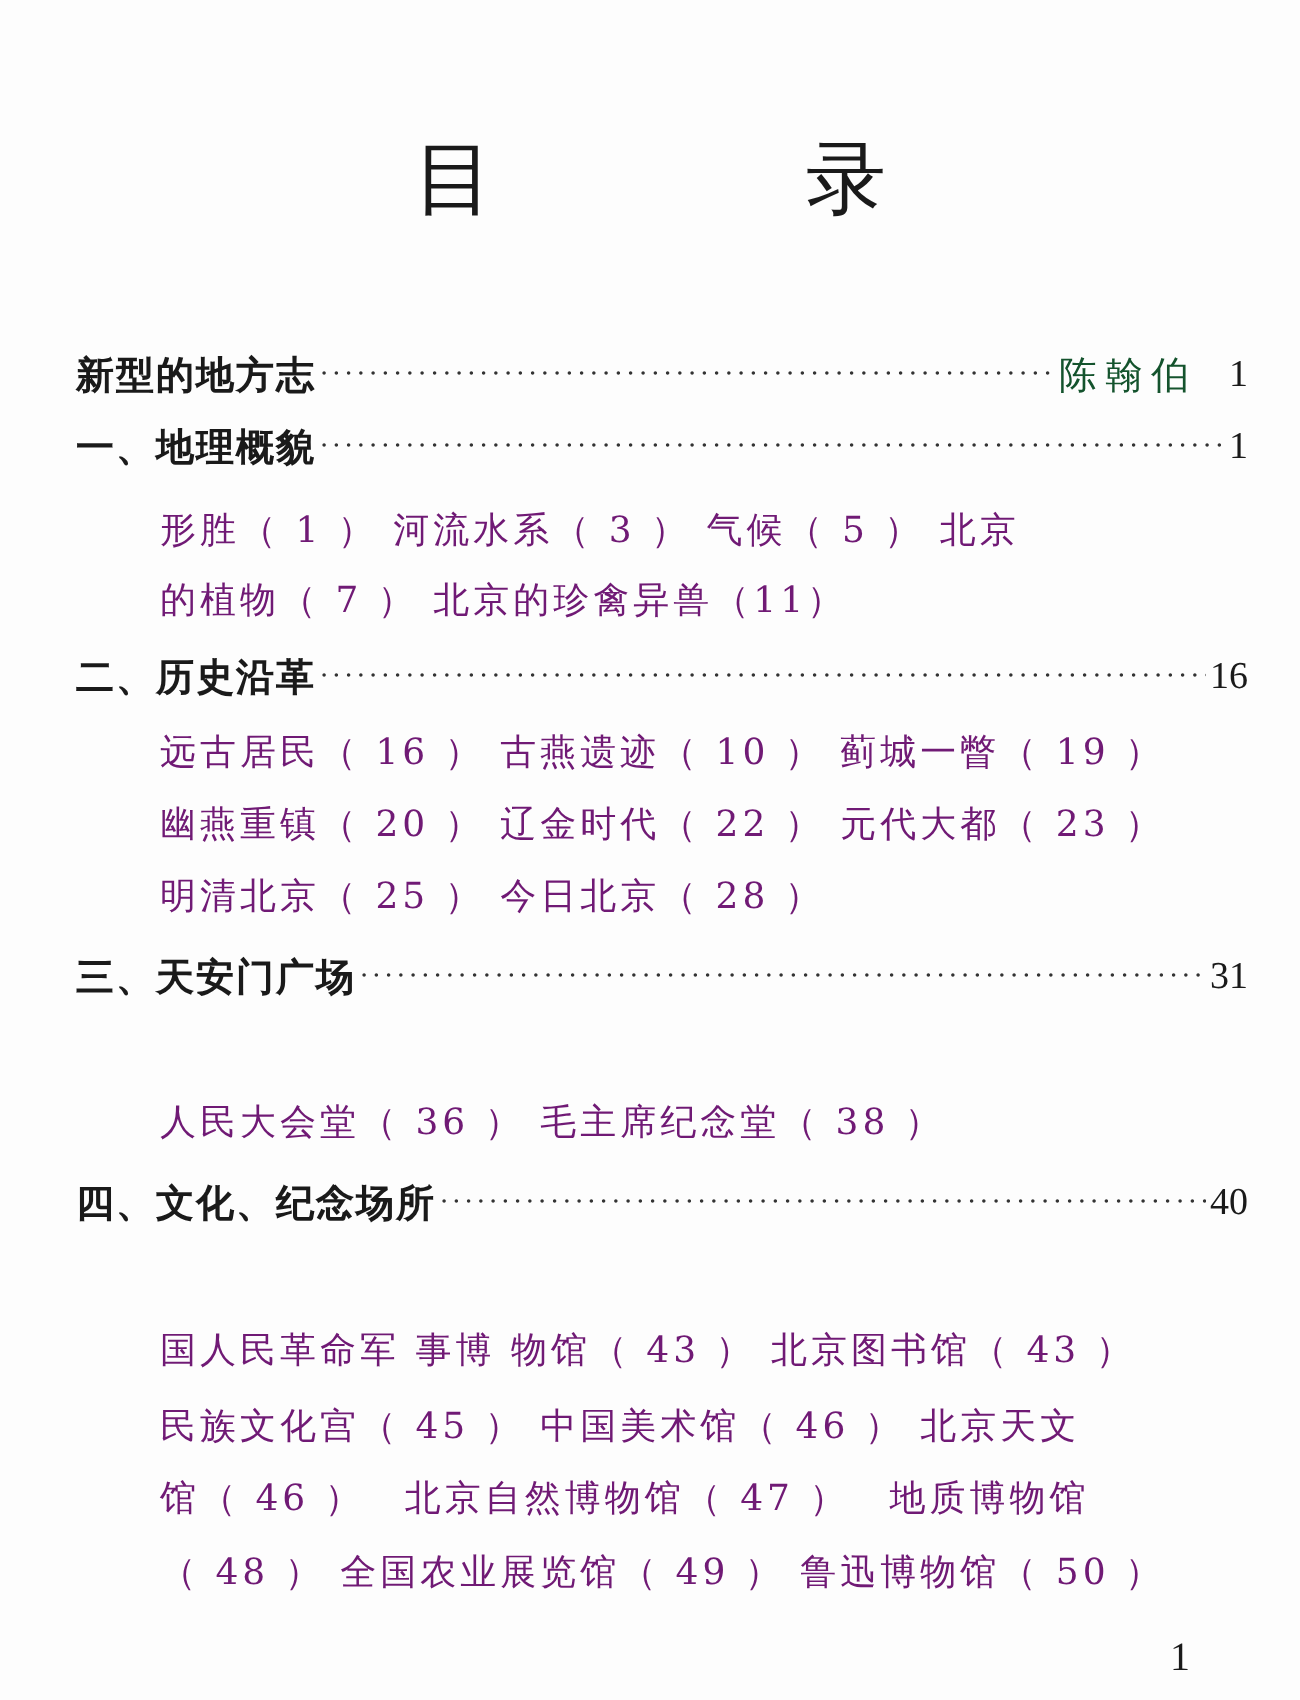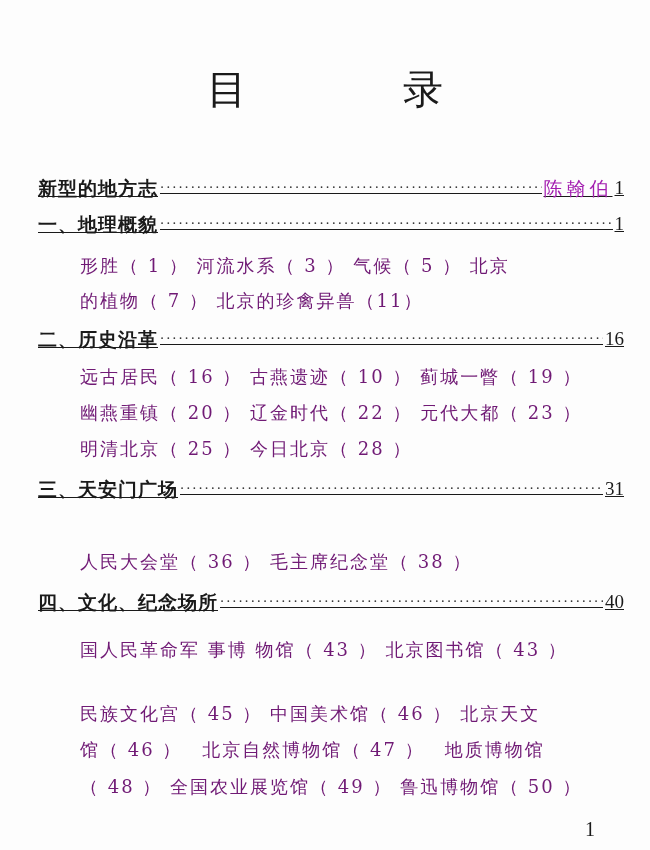--- a/index.html
+++ b/index.html
@@ -17,31 +17,30 @@
     text-align: center; font-size: 40px; letter-spacing: 58px;
     padding-left: 58px; box-sizing: border-box;
     font-weight: normal;
   }
   .line {
     position: absolute; left: 38px; right: 26px;
     height: 26px; line-height: 26px;
     font-size: 19px;
     display: flex; align-items: flex-start;
     white-space: nowrap;
-    text-decoration: underline;
   }
   .line.head .label { font-weight: bold; letter-spacing: 1px; }
   .line .dots {
     flex: 1; overflow: hidden; margin: 0 2px;
     font-size: 13px; letter-spacing: 2px; color: #333;
   }
   .line .dots::before {
     content: "····································································································································";
   }
-  .line .author { letter-spacing: 4px; margin-right: 2px; color: #a21caf; }
+  .line .author { letter-spacing: 4px; margin-right: 16px; color: #14532d; }
   .line .page-ref { font-family: "Liberation Serif", serif; font-size: 19px; }
   .sub {
     position: absolute; left: 80px; right: 30px;
     height: 26px; line-height: 26px;
     font-size: 18px; letter-spacing: 2px;
     white-space: nowrap; color: #701a75;
   }
   .pageno {
     position: absolute; left: 585px; top: 818px;
     font-size: 20px; font-family: "Liberation Serif", serif;
@@ -82,19 +81,19 @@
     <span class="dots"></span>
     <span class="page-ref">31</span>
   </div>
   <div class="sub" style="top:549px">人民大会堂（ 36 ） 毛主席纪念堂（ 38 ）</div>
 
   <div class="line head" style="top:589px">
     <span class="label">四、文化、纪念场所</span>
     <span class="dots"></span>
     <span class="page-ref">40</span>
   </div>
-  <div class="sub" style="top:637px">国人民革命军 事博 物馆（ 43 ） 北京图书馆（ 43 ）</div>
+  <div class="sub" style="top:663px">国人民革命军 事博 物馆（ 43 ） 北京图书馆（ 43 ）</div>
   <div class="sub" style="top:701px">民族文化宫（ 45 ） 中国美术馆（ 46 ） 北京天文</div>
   <div class="sub" style="top:737px">馆（ 46 ）　北京自然博物馆（ 47 ）　地质博物馆</div>
   <div class="sub" style="top:774px">（ 48 ） 全国农业展览馆（ 49 ） 鲁迅博物馆（ 50 ）</div>
 
   <div class="pageno">1</div>
 </div>
 
 </body></html>

